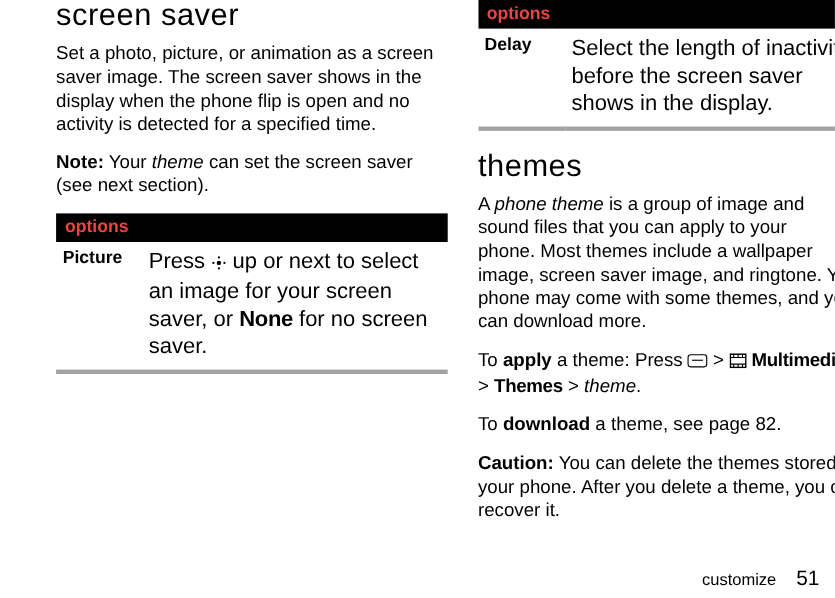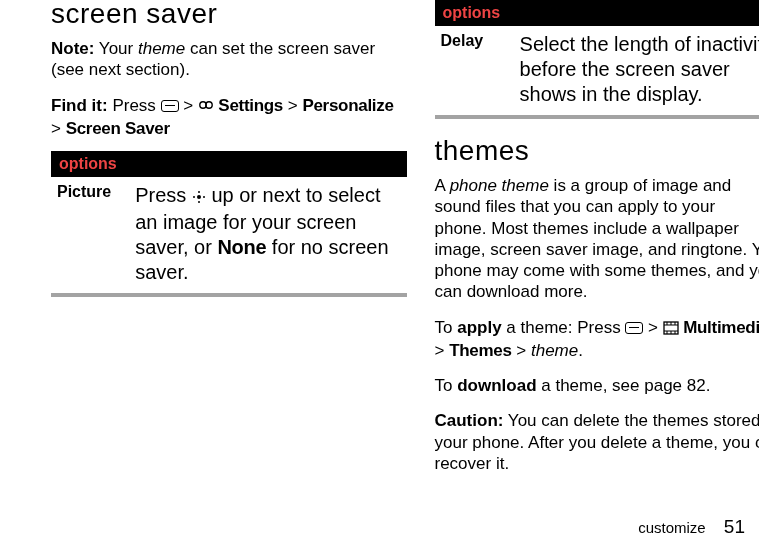--- a/index.html
+++ b/index.html
@@ -95,32 +95,27 @@
   }
 </style>
 </head>
 <body>
 
 <div class="columns">
 
   <div class="col left">
     <h1 class="section">screen saver</h1>
 
+    <p class="body">Set a photo, picture, or animation as a screen saver image. The screen saver shows in the display when the phone flip is open and no activity is detected for a specified time.</p>
 
     <p class="body">
       <span class="b">Note:</span><span> Your </span><span class="i">theme</span><span> can set the screen saver (see next section).</span>
     </p>
 
 
-    <p class="body" style="margin-bottom:12px">
-      <span class="b">Find it:</span><span> Press </span><span class="icon-box"></span><span> &gt; </span><span class="icon-gear"><svg width="16" height="16" viewBox="0 0 16 16">
-            <circle cx="5" cy="8" r="3.2" fill="none" stroke="#000" stroke-width="1.4"></circle>
-            <circle cx="11" cy="8" r="3.2" fill="none" stroke="#000" stroke-width="1.4"></circle>
-          </svg></span><span class="cond"> Settings</span><span> &gt; </span><span class="cond">Personalize</span><br><span>&gt; </span><span class="cond">Screen Saver</span>
-    </p>
 
     <table class="opts">
       <tbody>
           <tr>
             <th colspan="2">options</th>
           </tr>
       <tr>
         <td class="k">Picture</td>
         <td class="v">
           <span>Press </span><span class="icon-nav"><svg width="14" height="14" viewBox="0 0 14 14">

